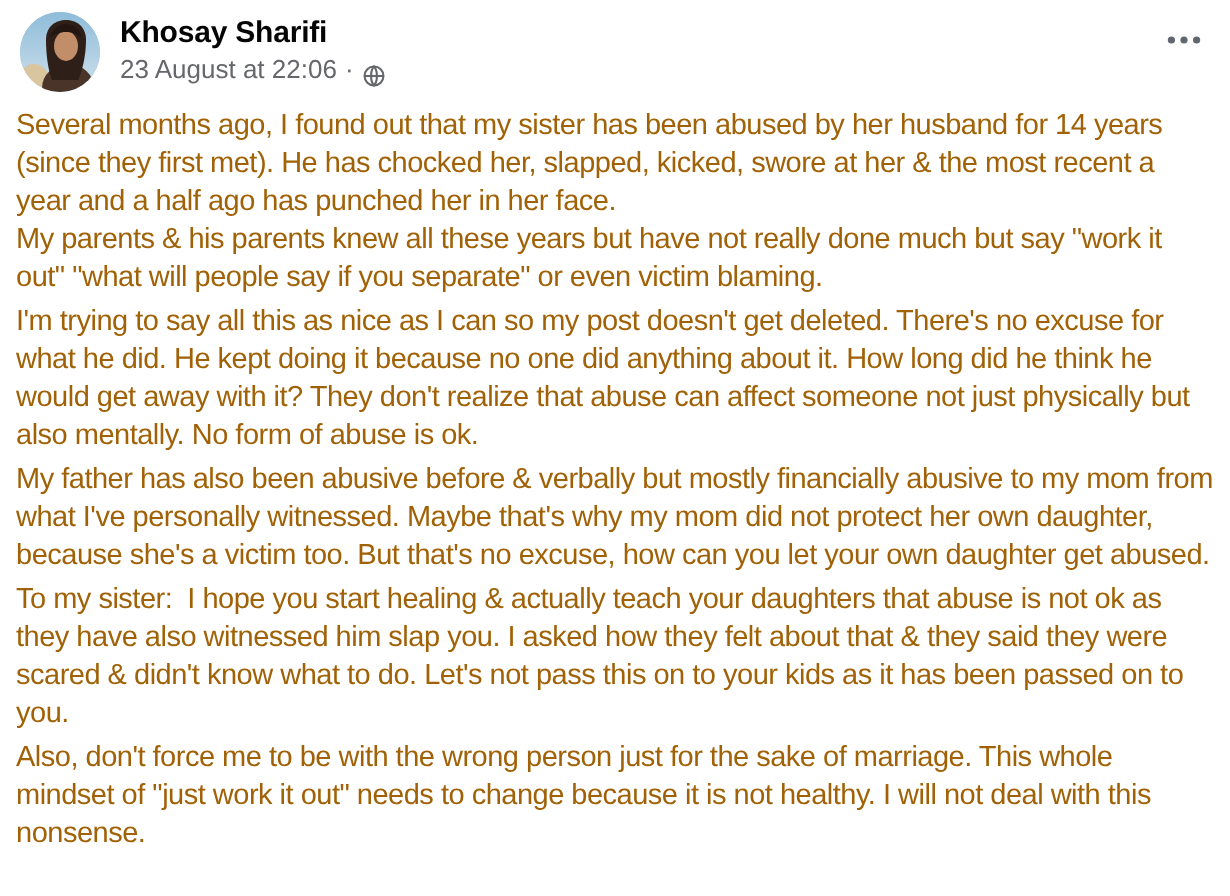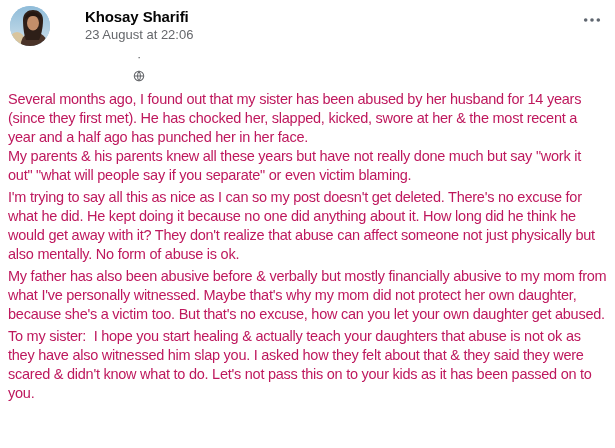--- a/index.html
+++ b/index.html
@@ -15,21 +15,20 @@
     width: 615px;
     height: 448px;
     background: #ffffff;
     position: relative;
   }
   .post-header {
     display: flex;
     align-items: flex-start;
     padding: 6px 12px 0 10px;
     position: relative;
-    gap: 25px;
   }
   .avatar {
     width: 40px;
     height: 40px;
     border-radius: 50%;
     overflow: hidden;
     flex: 0 0 40px;
     cursor: pointer;
     background: #9cc3dd;
   }
@@ -42,26 +41,25 @@
   .author {
     font-size: 15px;
     font-weight: 700;
     color: #050505;
     line-height: 18px;
     letter-spacing: -0.1px;
     cursor: pointer;
   }
   .meta {
     display: flex;
-    align-items: center;
+    align-items: flex-end;
     gap: 4px;
     font-size: 13px;
     color: #65676b;
     line-height: 18px;
-    flex-direction: column;
   }
   .meta .sep { color: #65676b; }
   .globe { display: inline-flex; color: #65676b; }
   .globe svg { width: 12px; height: 12px; display: block; }
   .menu-btn {
     position: absolute;
     right: 12px;
     top: 13px;
     padding: 4px 2px;
     color: #606770;
@@ -70,21 +68,21 @@
   }
   .menu-btn svg { display: block; width: 18px; height: 6px; }
   .post-body {
     padding: 8px 8px 0 8px;
   }
   .post-body p.para {
     margin: 0 0 3px 0;
     font-size: 14.5px;
     line-height: 19px;
     letter-spacing: -0.25px;
-    color: #be185d;
+    color: #a16207;
     white-space: pre-wrap;
     word-wrap: break-word;
   }
 </style>
 </head>
 <body>
 
 <div class="post">
 
   <div class="post-header">
@@ -130,15 +128,16 @@
     </div>
 
   </div>
 
   <div class="post-body">
       <p class="para">Several months ago, I found out that my sister has been abused by her husband for 14 years (since they first met). He has chocked her, slapped, kicked, swore at her &amp; the most recent a year and a half ago has punched her in her face.
 My parents &amp; his parents knew all these years but have not really done much but say "work it out" "what will people say if you separate" or even victim blaming.</p>
       <p class="para">I'm trying to say all this as nice as I can so my post doesn't get deleted. There's no excuse for what he did. He kept doing it because no one did anything about it. How long did he think he would get away with it? They don't realize that abuse can affect someone not just physically but also mentally. No form of abuse is ok.</p>
       <p class="para">My father has also been abusive before &amp; verbally but mostly financially abusive to my mom from what I've personally witnessed. Maybe that's why my mom did not protect her own daughter, because she's a victim too. But that's no excuse, how can you let your own daughter get abused.</p>
       <p class="para">To my sister:  I hope you start healing &amp; actually teach your daughters that abuse is not ok as they have also witnessed him slap you. I asked how they felt about that &amp; they said they were scared &amp; didn't know what to do. Let's not pass this on to your kids as it has been passed on to you.</p>
+      <p class="para">Also, don't force me to be with the wrong person just for the sake of marriage. This whole mindset of "just work it out" needs to change because it is not healthy. I will not deal with this nonsense.</p>
     </div>
 
 </div>
 
 </body></html>

